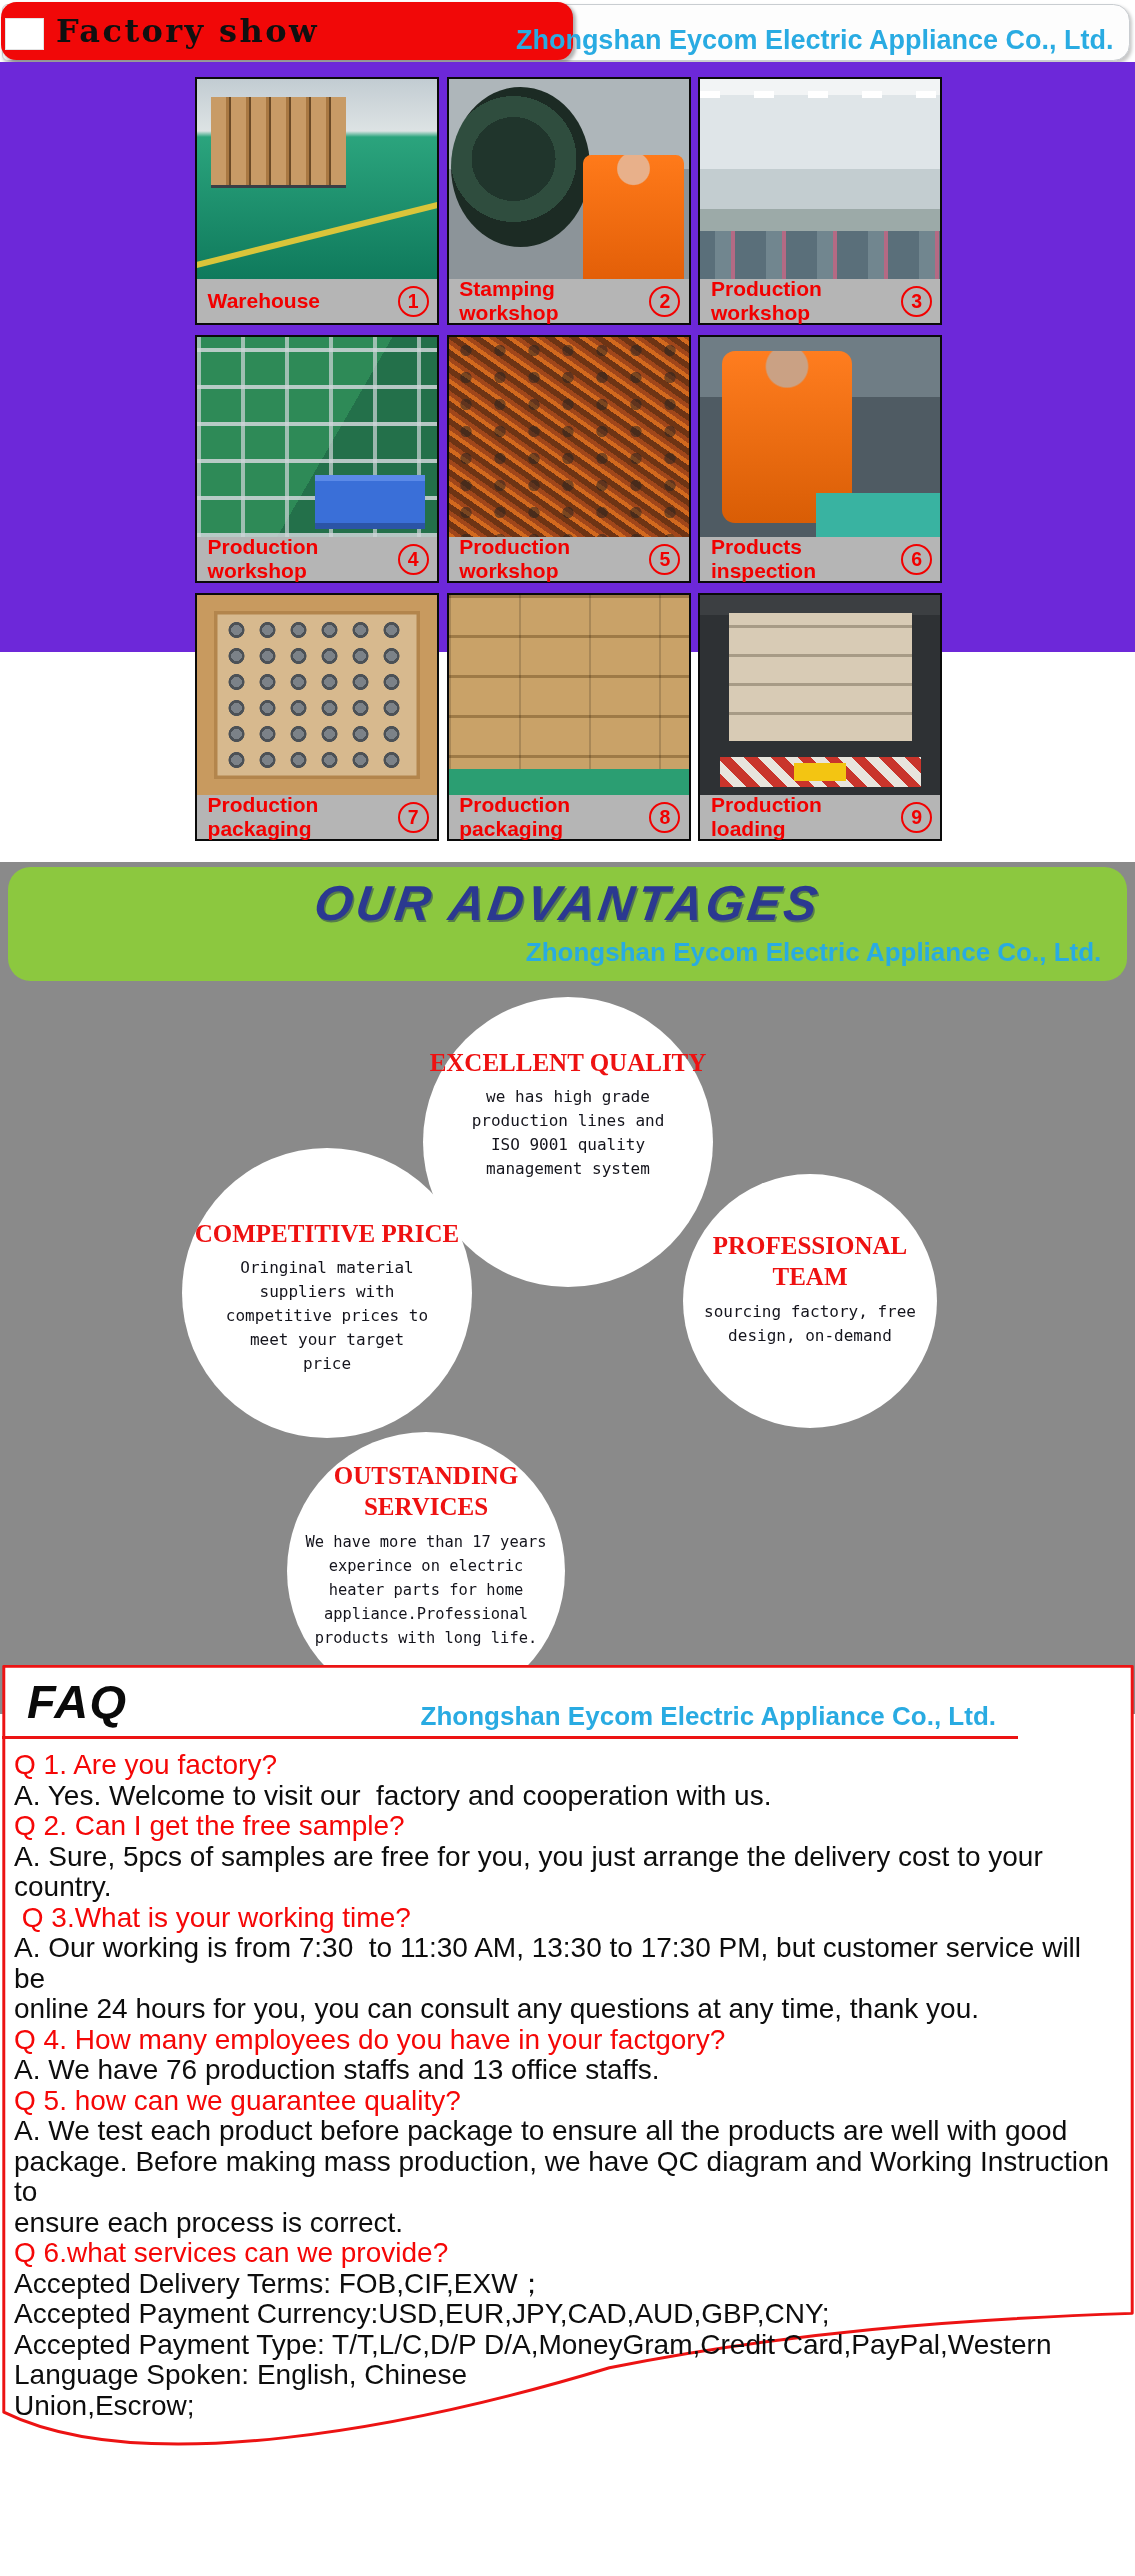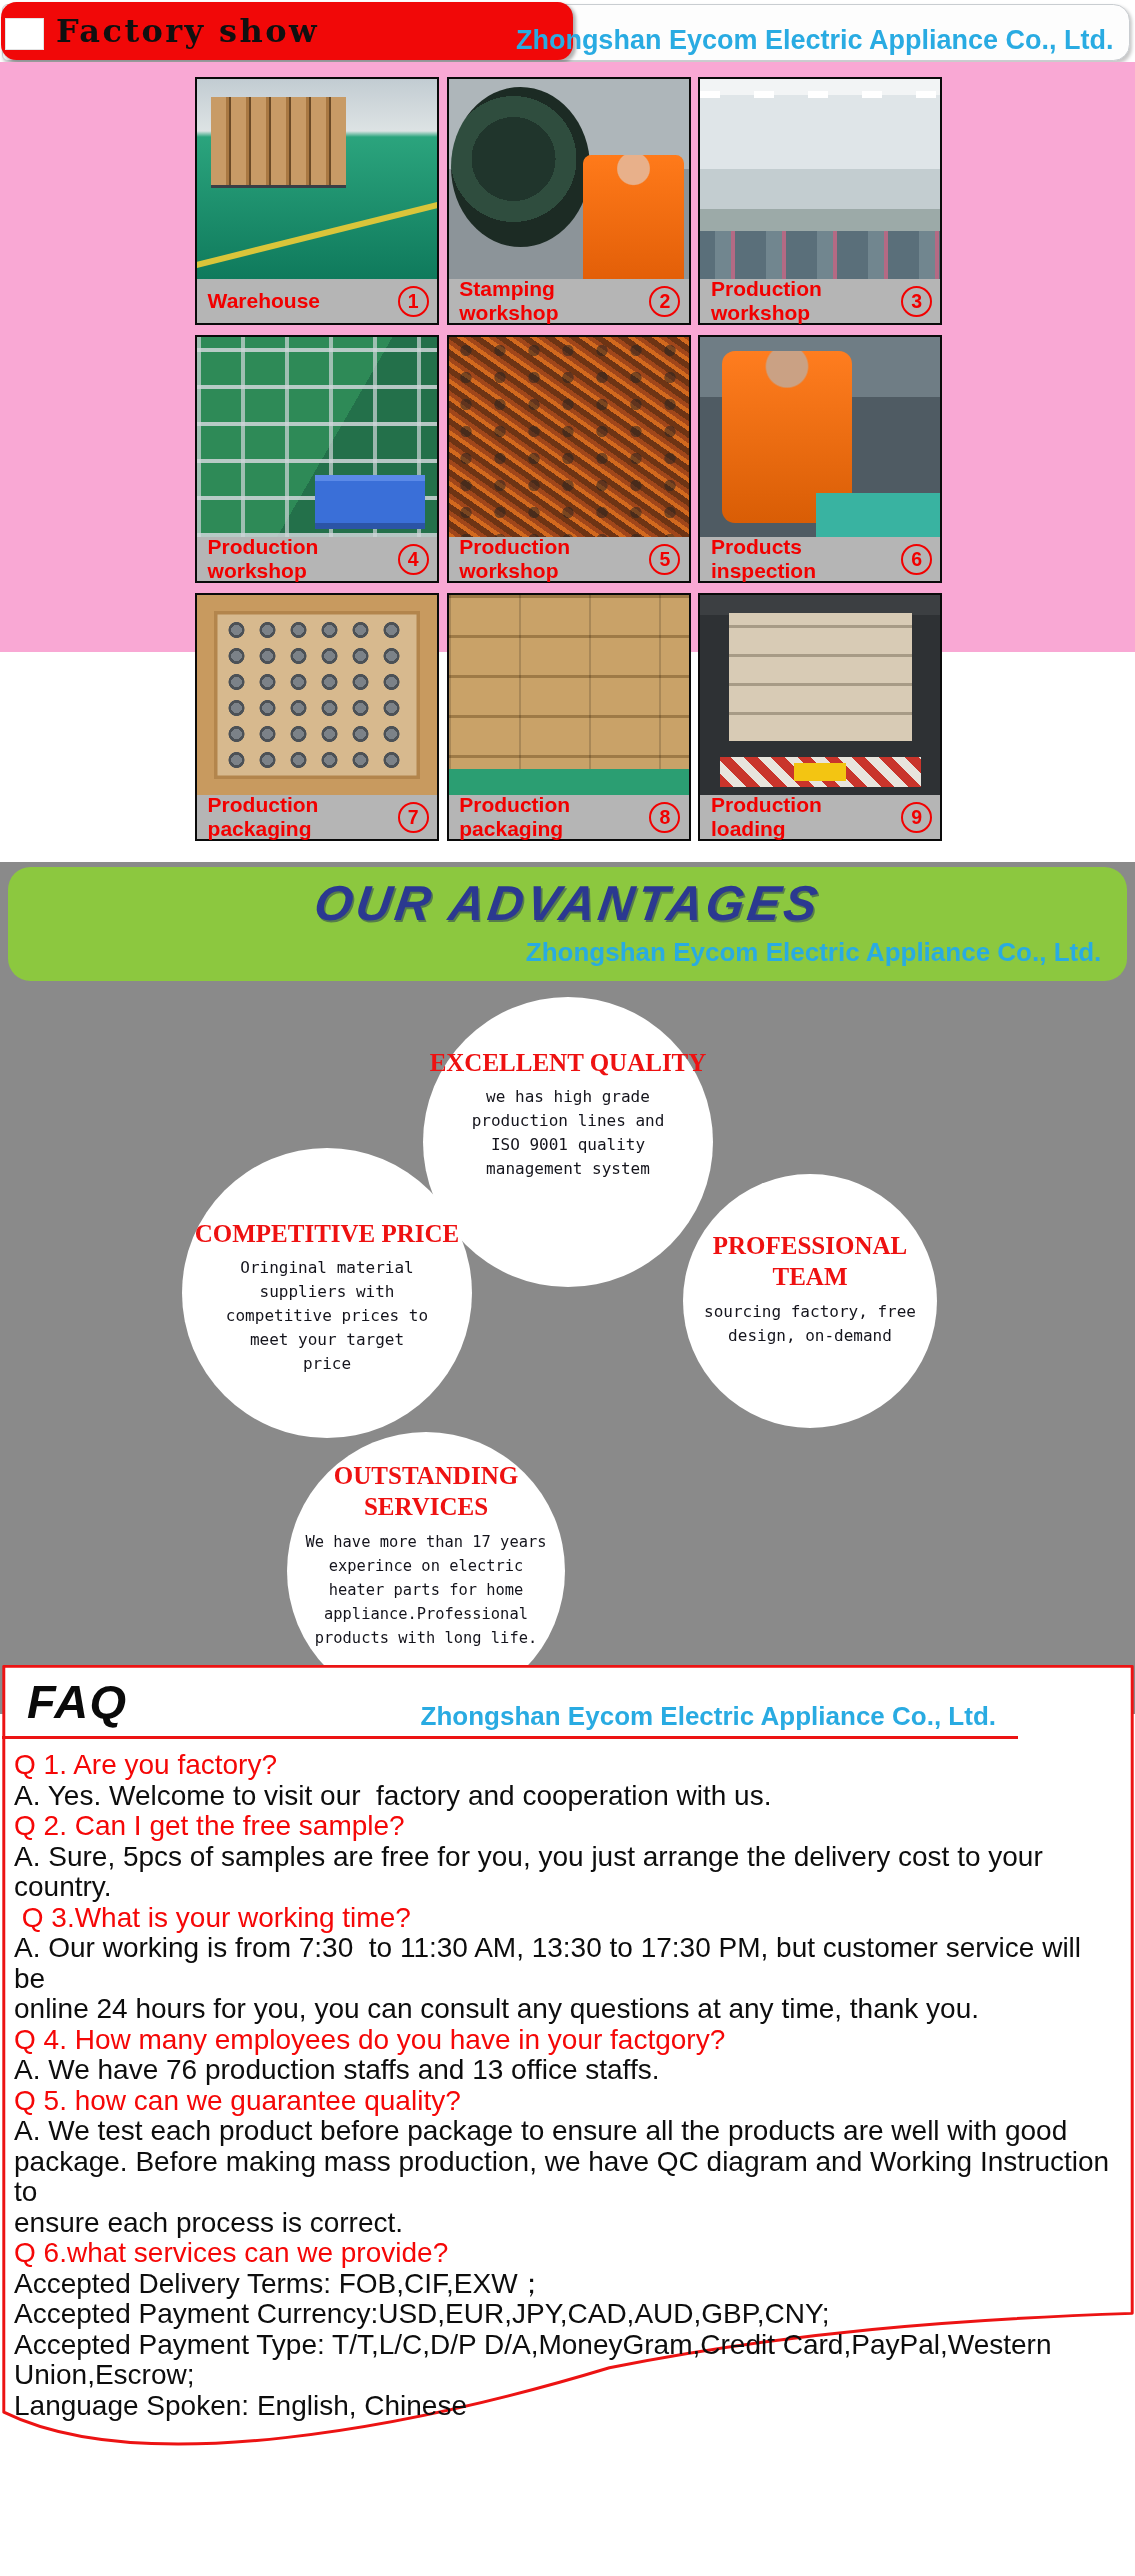--- a/index.html
+++ b/index.html
@@ -12,21 +12,21 @@
   .header-white{position:absolute;left:2.4px;top:3.5px;width:1128px;height:57px;background:#fdfdfd;
     border:1.2px solid #c9cdd1;border-radius:6px 16.6px 16.6px 6px;box-shadow:1.8px 2.4px 3.5px rgba(0,0,0,.22);box-sizing:border-box;}
   .header-red{position:absolute;left:1.2px;top:2.4px;width:572px;height:58px;background:#f10808;
     border-radius:15.4px;box-shadow:2.4px 2.4px 3.5px rgba(0,0,0,.30);}
   .header-sq{position:absolute;left:4.7px;top:18px;width:37px;height:30px;background:#ffffff;border:0.6px solid #e3e3e3;}
   .header-title{position:absolute;left:56px;top:2.4px;height:58px;line-height:58px;
     font-family:"DejaVu Serif","Liberation Serif",serif;font-weight:bold;font-size:32px;color:#101010;letter-spacing:2.4px;}
   .header-company{position:absolute;right:22.5px;top:2.4px;height:58px;line-height:76px;
     font-size:27px;font-weight:bold;color:#29abe2;}
   
-  .photos-section{position:absolute;left:0;top:62px;width:1136px;height:590px;background:#f9a8d4;}
+  .photos-section{position:absolute;left:0;top:62px;width:1136px;height:590px;background:#6d28d9;}
   .photo-grid{position:absolute;left:195px;top:15.4px;width:747px;
     display:grid;grid-template-columns:repeat(3,244px);column-gap:7.7px;row-gap:10px;}
   .card{width:244px;height:248px;border:2.4px solid #0a0a0a;background:#b5b5b5;box-sizing:border-box;
     display:flex;flex-direction:column;}
   .photo{flex:1;position:relative;overflow:hidden;}
   .cap{height:44px;display:flex;align-items:center;padding:0 8.3px 0 10.6px;}
   .cap-text{flex:1;font-size:21px;font-weight:bold;color:#f20000;}
   .num-badge{width:31px;height:31px;border:2.4px solid #f20000;border-radius:50%;box-sizing:border-box;
     display:flex;align-items:center;justify-content:center;font-size:19.5px;font-weight:bold;color:#f20000;}
   
@@ -255,18 +255,18 @@
       <div class="faq-line q">Q 4. How many employees do you have in your factgory?</div>
       <div class="faq-line a">A. We have 76 production staffs and 13 office staffs.</div>
       <div class="faq-line q">Q 5. how can we guarantee quality?</div>
       <div class="faq-line a">A. We test each product before package to ensure all the products are well with good</div>
       <div class="faq-line a">package. Before making mass production, we have QC diagram and Working Instruction to</div>
       <div class="faq-line a">ensure each process is correct.</div>
       <div class="faq-line q">Q 6.what services can we provide?</div>
       <div class="faq-line a">Accepted Delivery Terms: FOB,CIF,EXW；</div>
       <div class="faq-line a">Accepted Payment Currency:USD,EUR,JPY,CAD,AUD,GBP,CNY;</div>
       <div class="faq-line a">Accepted Payment Type: T/T,L/C,D/P D/A,MoneyGram,Credit Card,PayPal,Western</div>
+      <div class="faq-line a">Language Spoken: English, Chinese</div>
       <div class="faq-line a">Union,Escrow;</div>
-      <div class="faq-line a">Language Spoken: English, Chinese</div>
     </div>
   </div>
 </div>
 
 
 </body></html>

